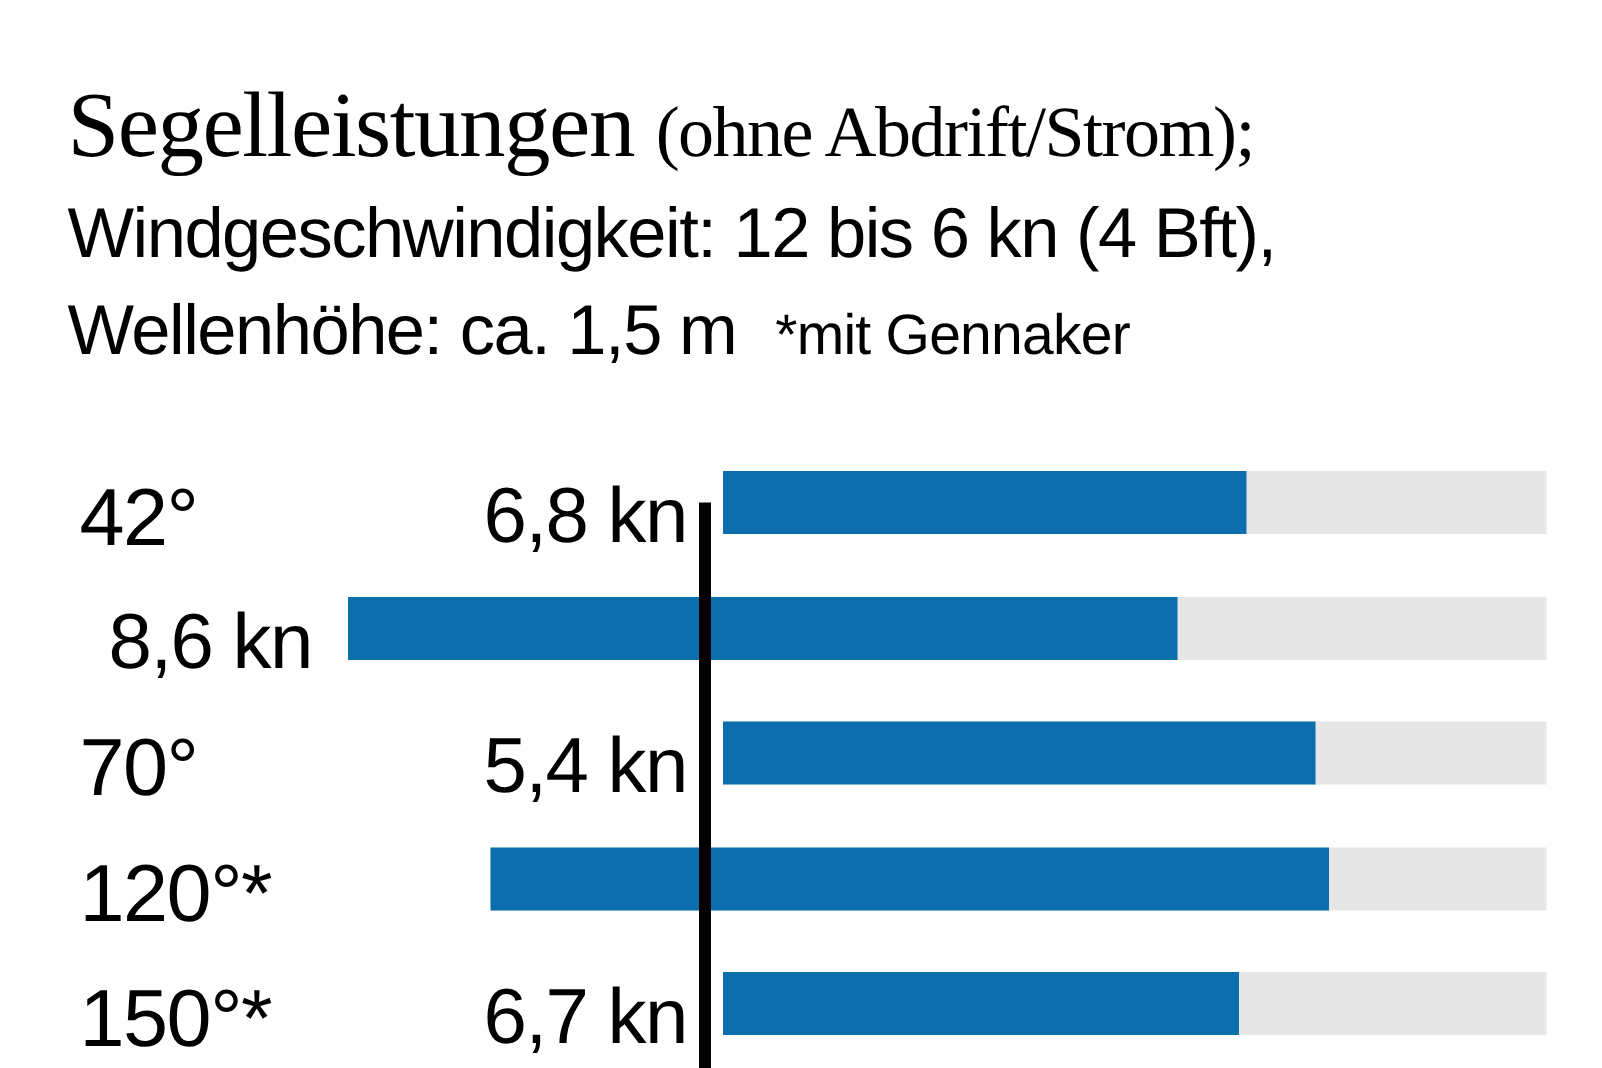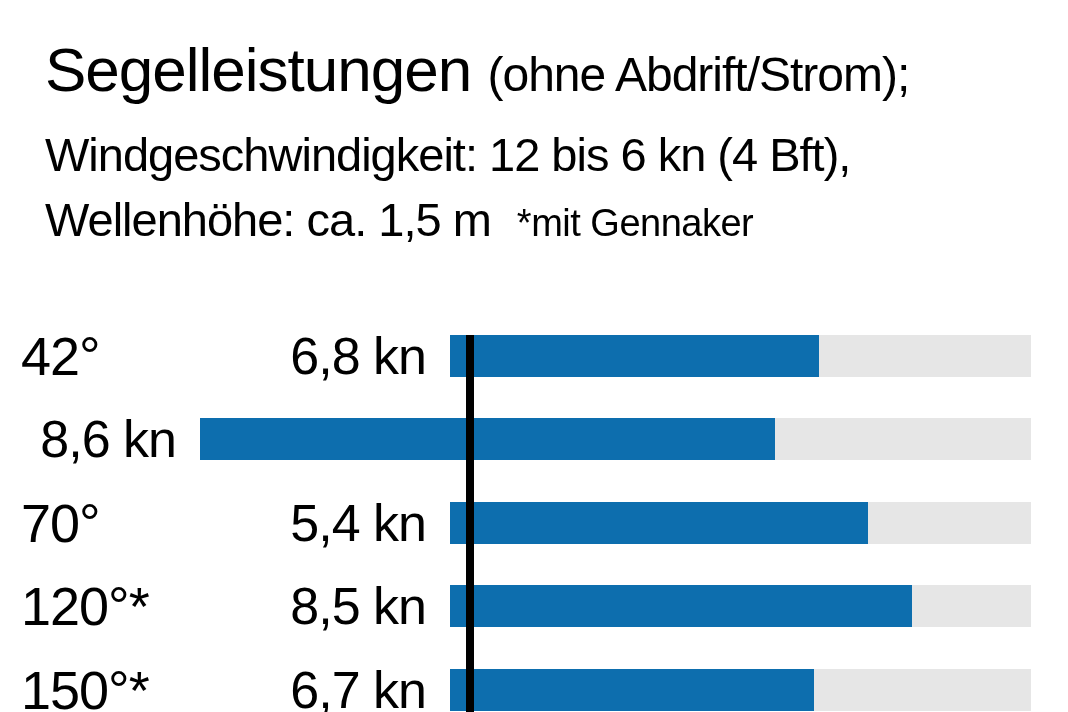--- a/index.html
+++ b/index.html
@@ -12,38 +12,38 @@
     width: 1068px;
     height: 712px;
     background: var(--bg, #ffffff);
     overflow: hidden;
     font-family: "Liberation Sans", "DejaVu Sans", sans-serif;
     color: var(--text, #000000);
   }
 
   
   .hline { position: absolute; left: 45px; white-space: nowrap; letter-spacing: -1px; }
-  #title-line   { top: 34px;  font-size: 62px; }
+  #title-line   { top: 49px;  font-size: 62px; font-family: Liberation Serif, serif; }
   #title-line .note { font-size: 48px; }
   #subtitle-1   { top: 127px; font-size: 47px; }
   #subtitle-2   { top: 192px; font-size: 47px; }
   #subtitle-2 .footnote { font-size: 38px; letter-spacing: -0.5px; margin-left: 14px; }
 
   
   #chart {
     position: absolute;
     top: 314px;
     left: 0;
     right: 0;
   }
   .row {
     display: flex;
-    align-items: center;
+    align-items: flex-start;
     height: 83.5px;
-    padding-left: 21px;
+    padding-left: 53px;
     padding-right: 37px;
     box-sizing: border-box;
   }
   .angle {
     width: 250px;
     font-size: 54px;
     letter-spacing: -1px;
     white-space: nowrap;
   }
   .speed {
@@ -114,21 +114,20 @@
         <div class="angle">70°</div>
         <div class="speed">5,4 kn</div>
         <div class="gap"></div>
         <div class="track">
           <div class="bar" style="width: 71.9626%;"></div>
         </div>
       </div>
 
       <div class="row">
         <div class="angle">120°*</div>
-        <div class="speed">8,5 kn</div>
         <div class="gap"></div>
         <div class="track">
           <div class="bar" style="width: 79.4393%;"></div>
         </div>
       </div>
 
       <div class="row">
         <div class="angle">150°*</div>
         <div class="speed">6,7 kn</div>
         <div class="gap"></div>

